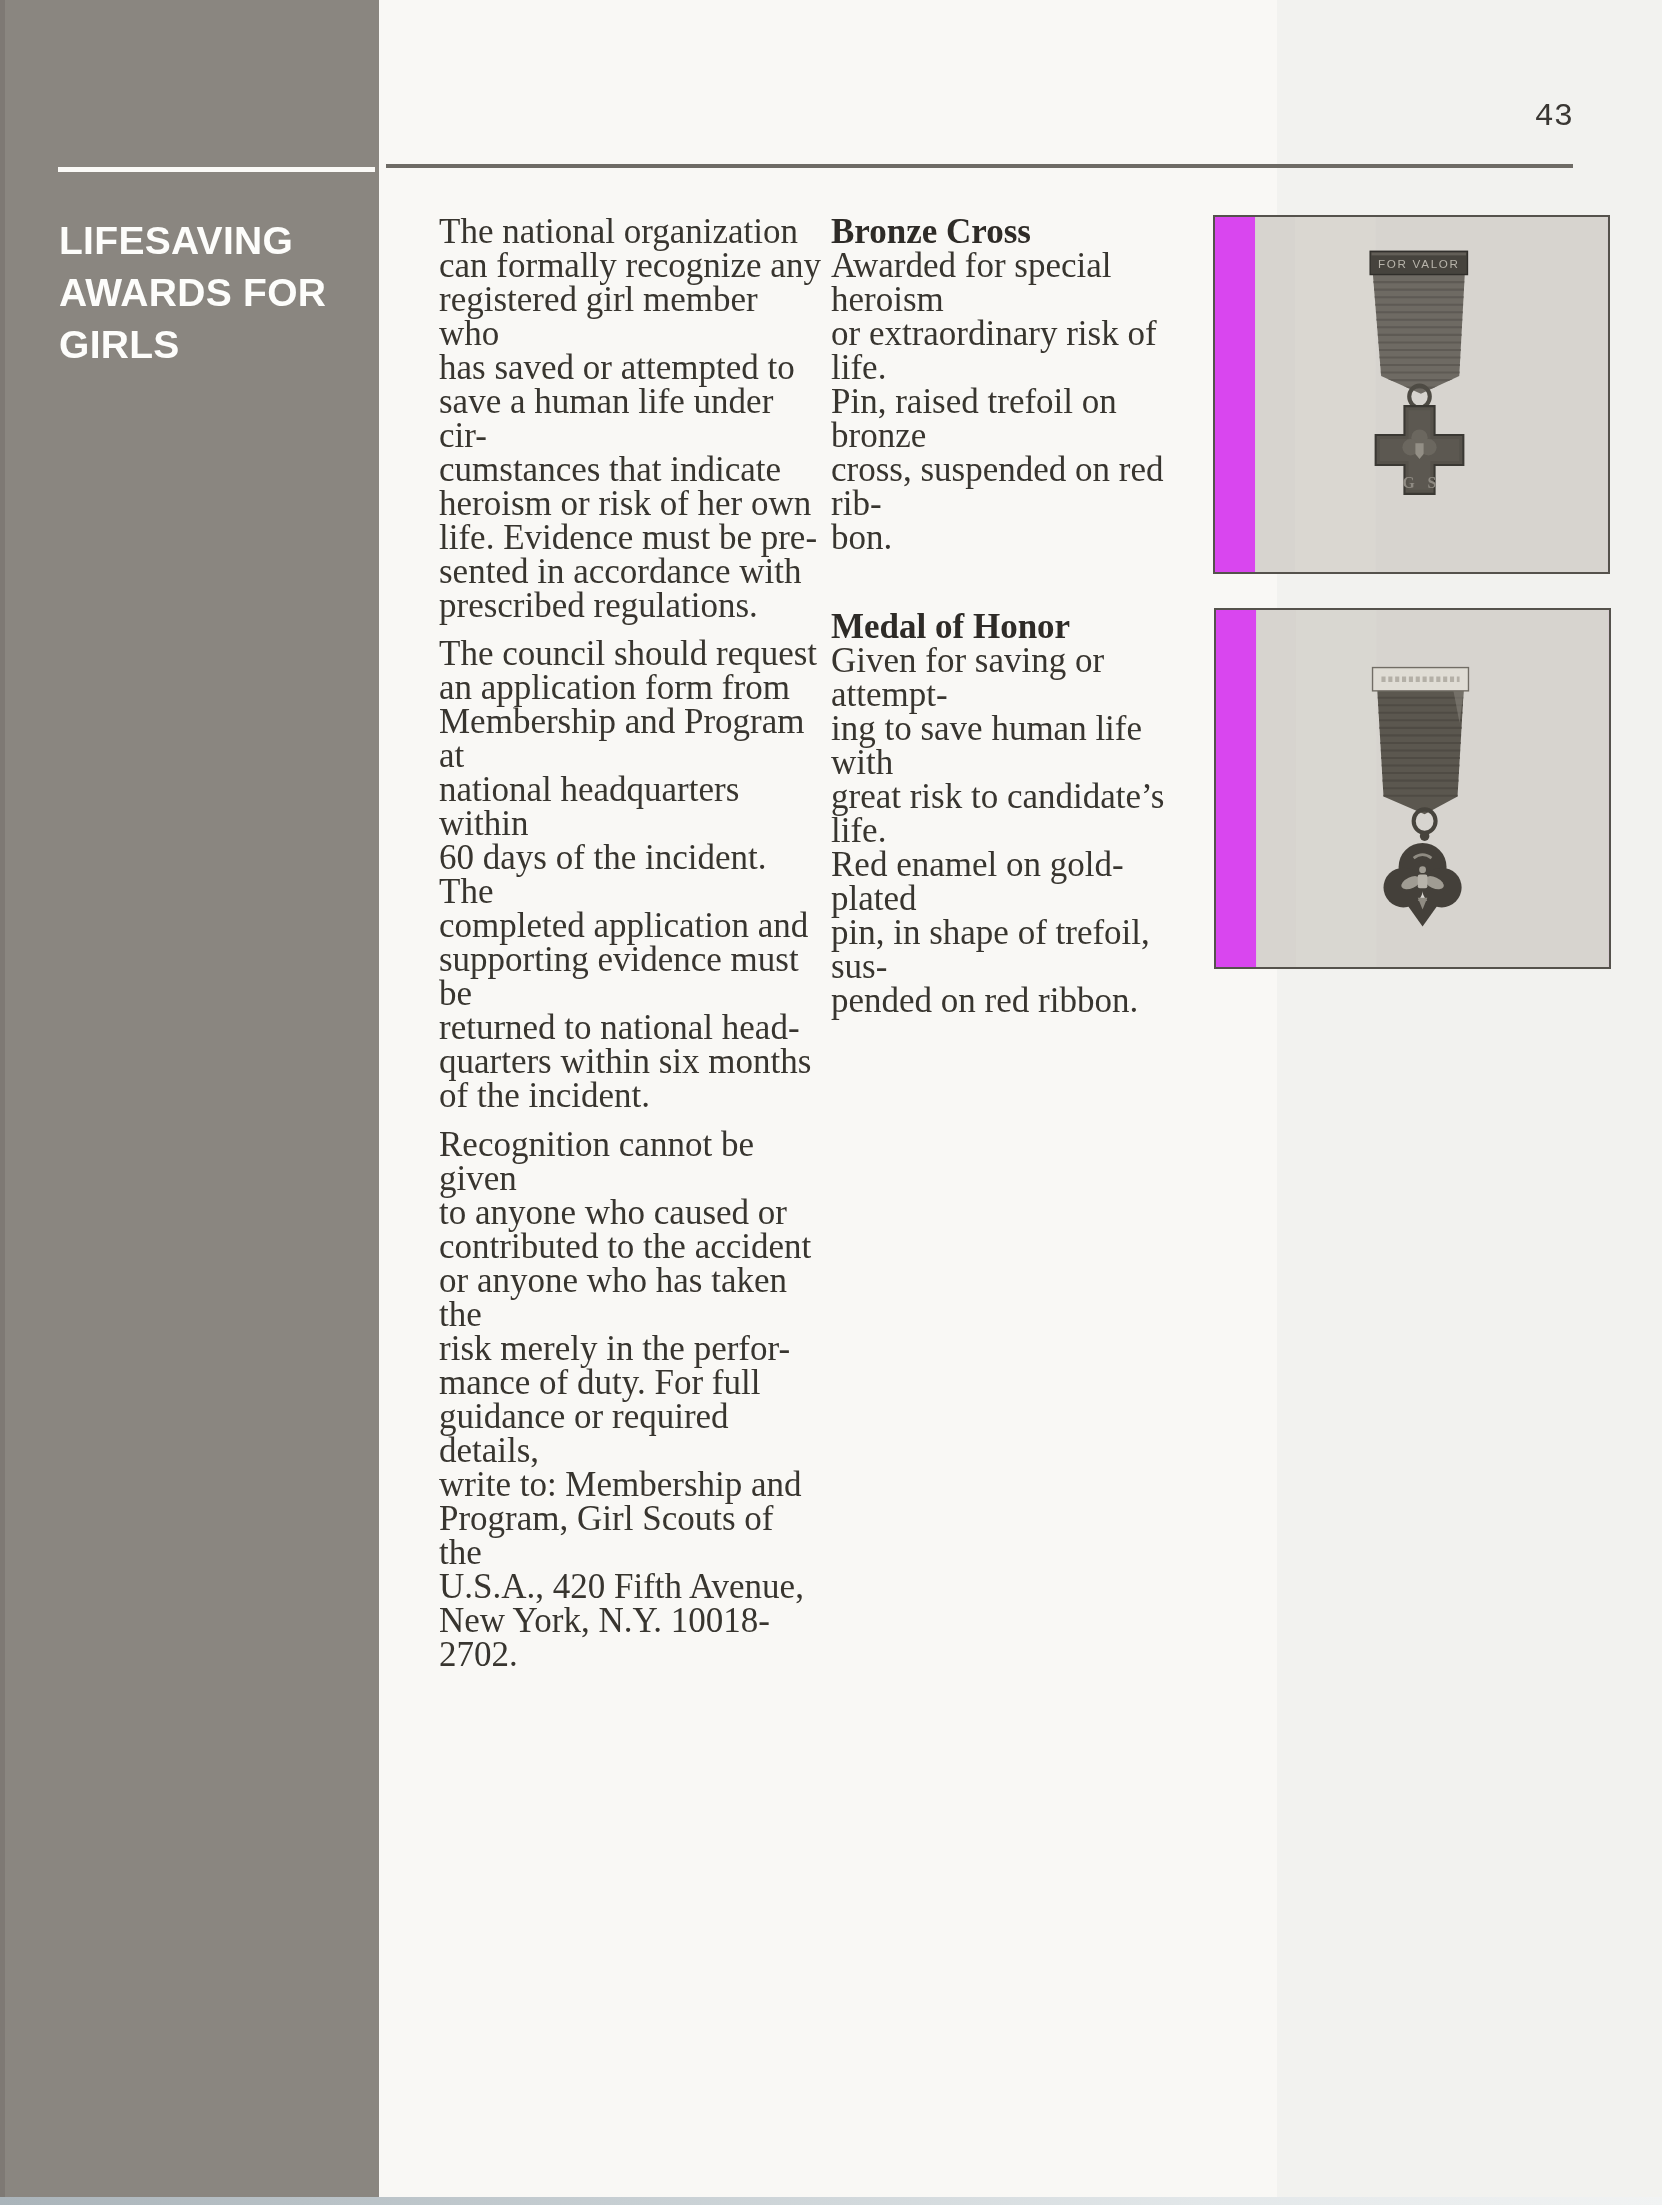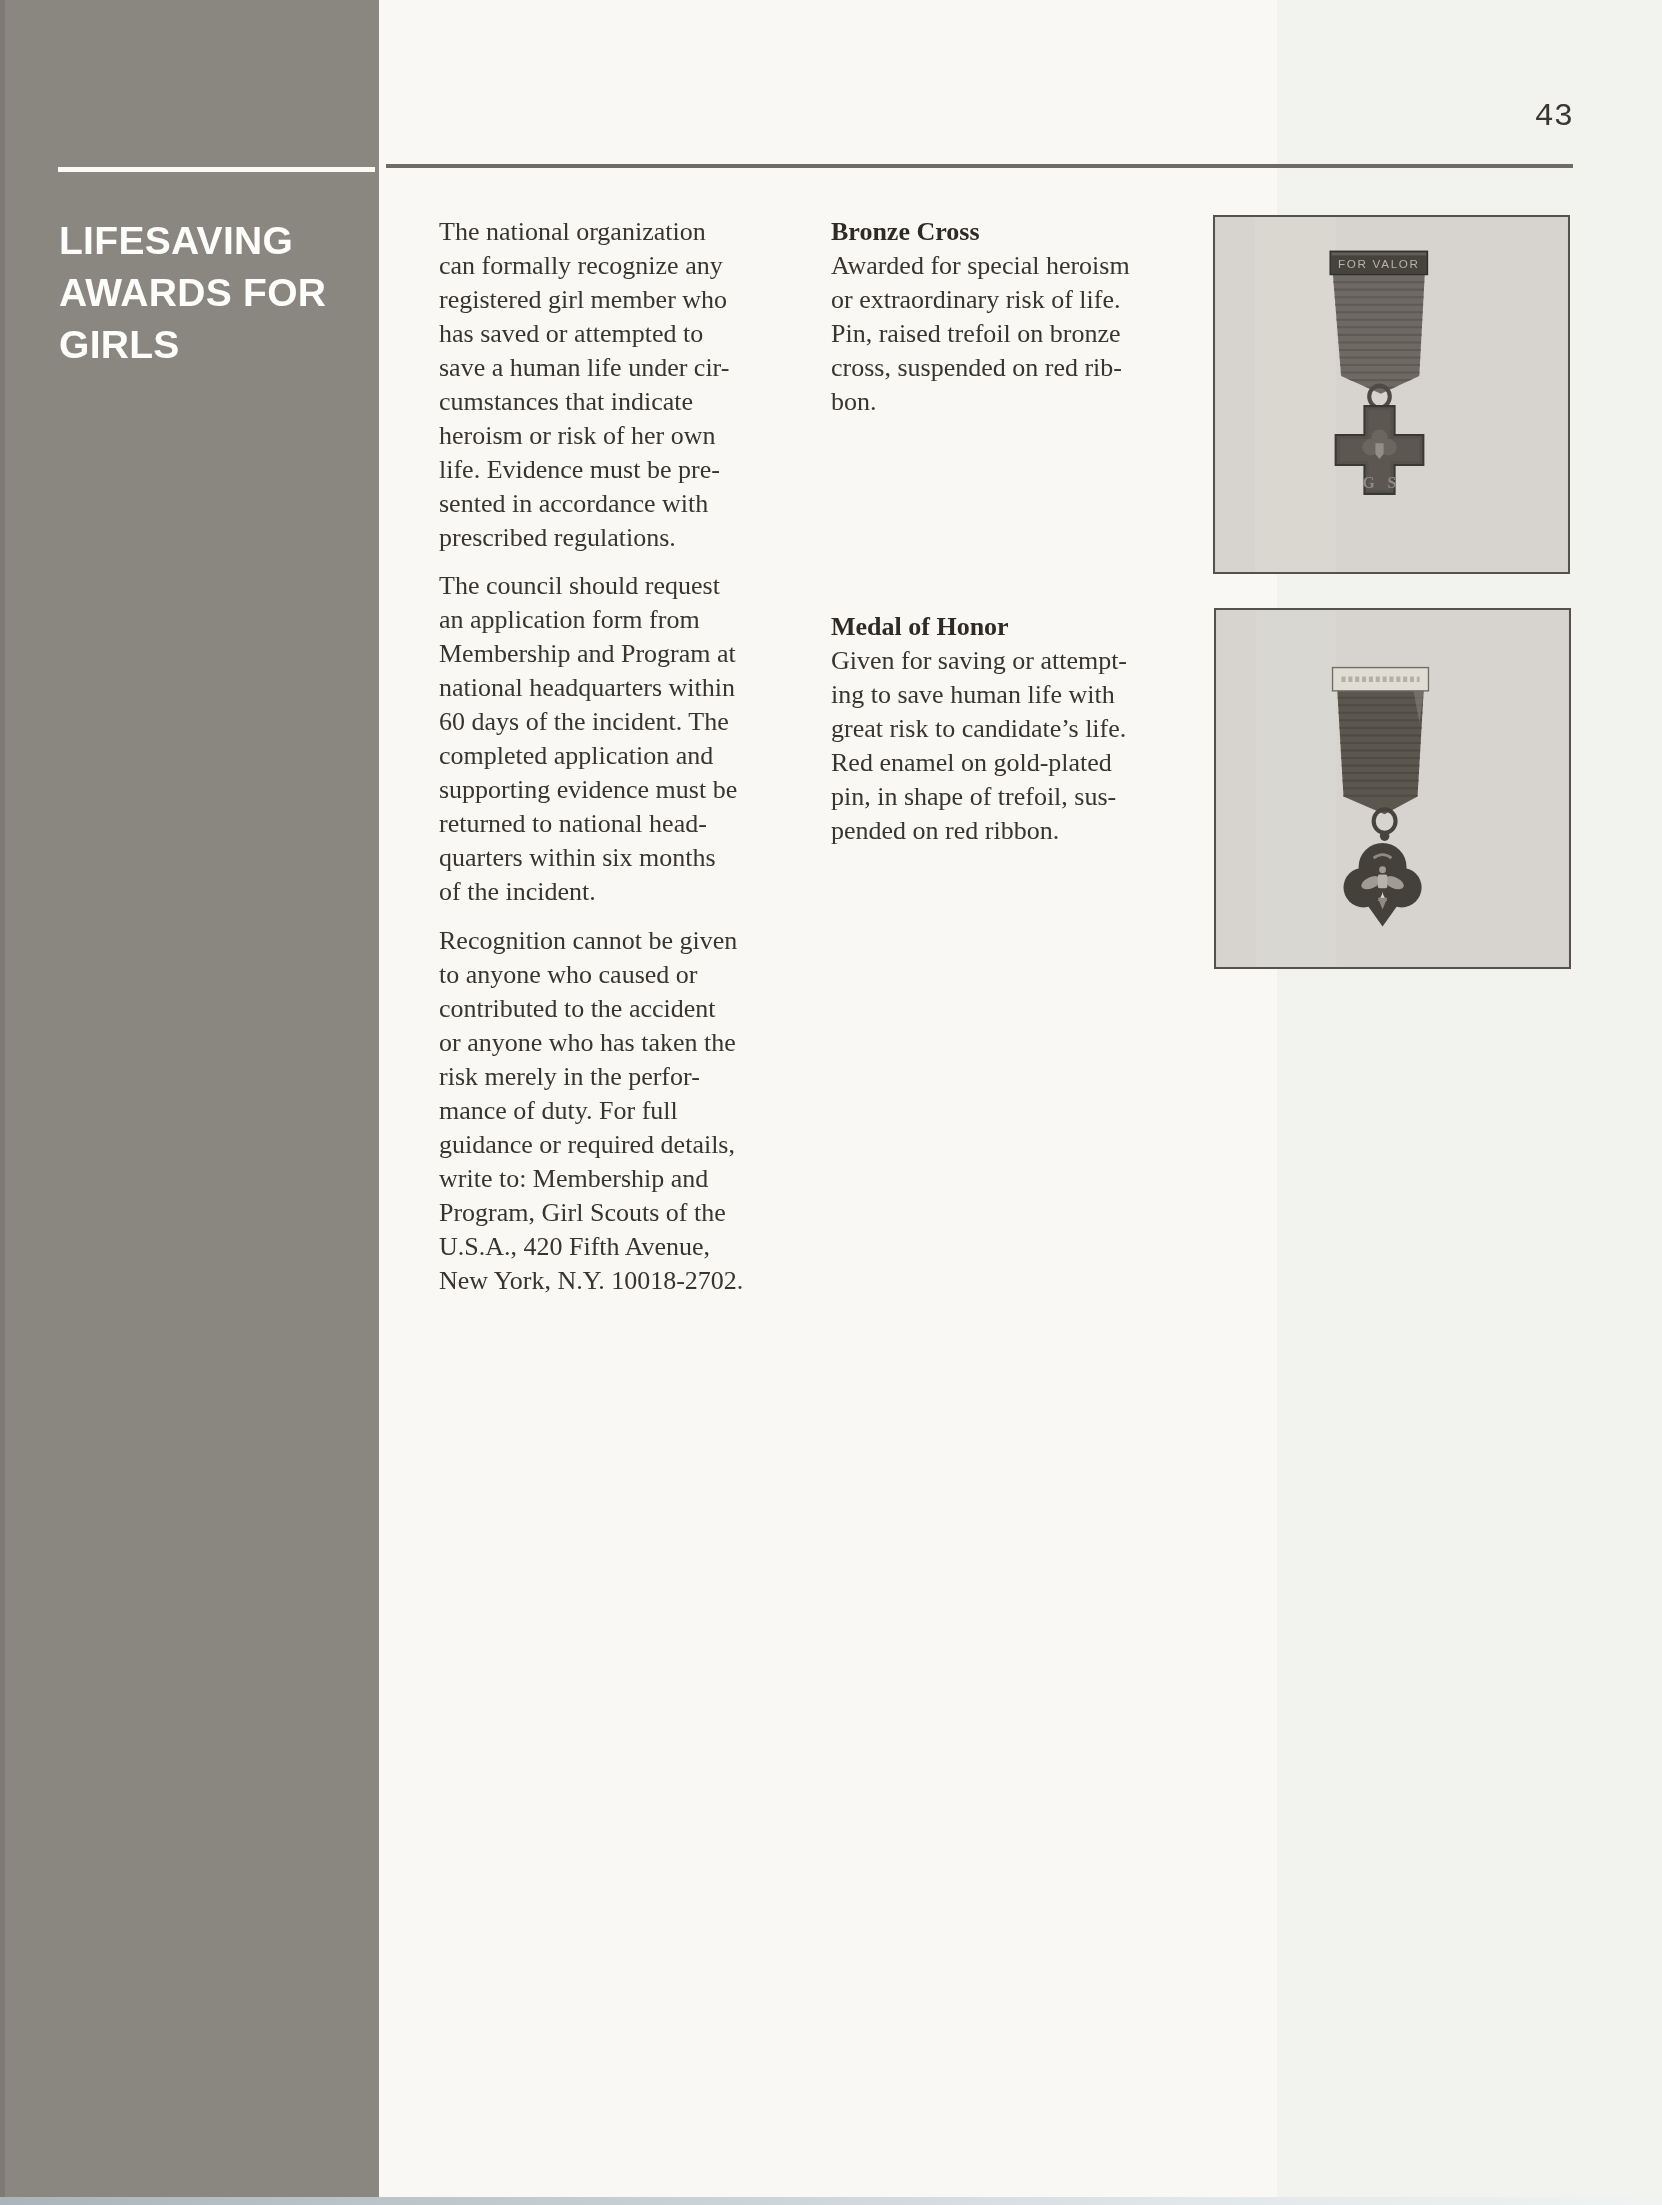--- a/index.html
+++ b/index.html
@@ -35,30 +35,30 @@
     color:#fdfdfb;letter-spacing:0.3px;z-index:2;
   }
   .content-rule{
     position:absolute;left:386px;top:164px;width:1187px;height:4.1px;
     background:#6e6b65;z-index:2;
   }
   .page-number{
     position:absolute;top:100px;left:1484px;width:89px;
     text-align:right;font-size:32px;line-height:34px;color:#3a3733;z-index:2;font-family:Liberation Mono, monospace;
   }
-  .col{position:absolute;font-size:26px;line-height:34px;z-index:2;}
+  .col{position:absolute;font-size:35px;line-height:34px;z-index:2;}
   .col-intro{left:439px;top:215px;width:384px;}
   .col-intro p{margin:0 0 14.4px 0;}
   .col-section{width:370px;left:831px;}
   .col-bc{top:215px;}
   .col-moh{top:610px;}
   .section-heading{font-weight:bold;color:#2e2b27;}
   .photo{
     position:absolute;width:353px;border:2.7px solid #55524c;
-    background:#d946ef;z-index:3;box-sizing:content-box;
+    background:#d946ef;z-index:3;box-sizing:content-box;padding-left:40px;
   }
   .photo-1{left:1213px;top:215px;height:355px;}
   .photo-2{left:1214px;top:608px;height:357px;}
   .photo svg{display:block;width:100%;height:100%;}
   .bottom-strip{
     position:absolute;left:0;top:2197px;width:1662px;height:8.2px;
     background:linear-gradient(90deg,#aab4ba,#c7cfd3 38%,#e2e7e9 72%,#f1f3f3);
     z-index:5;
   }
 </style>

